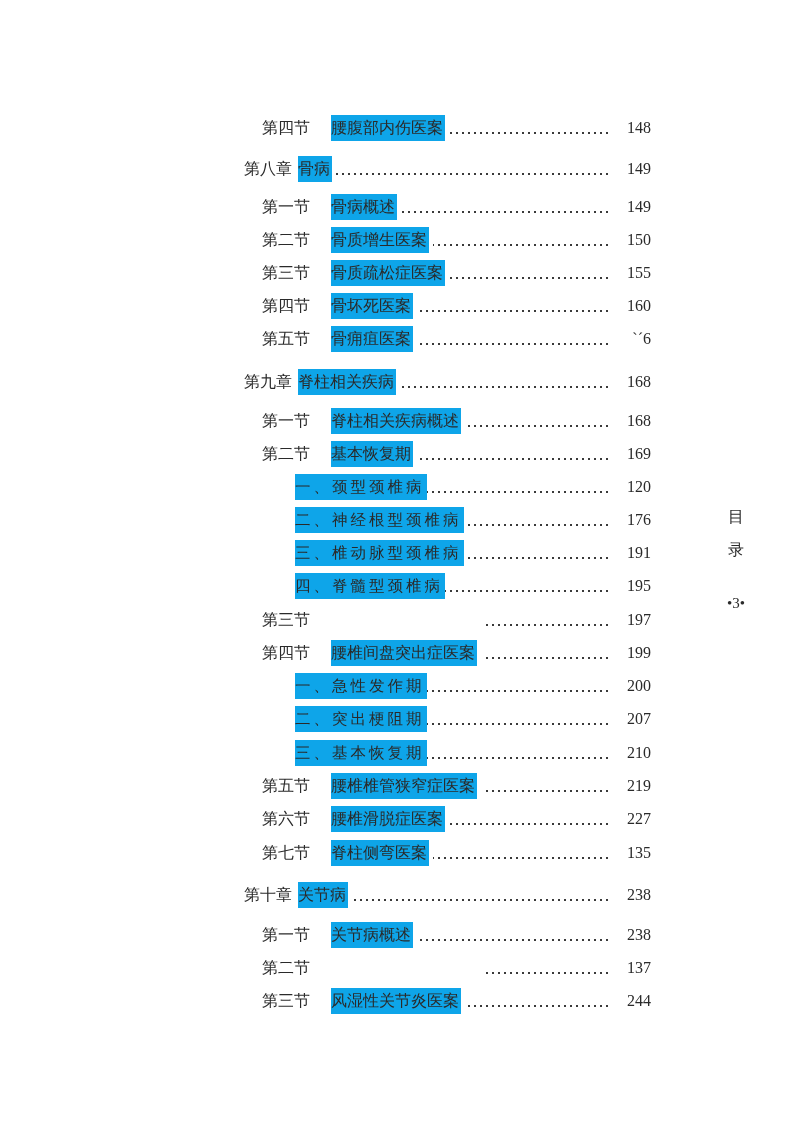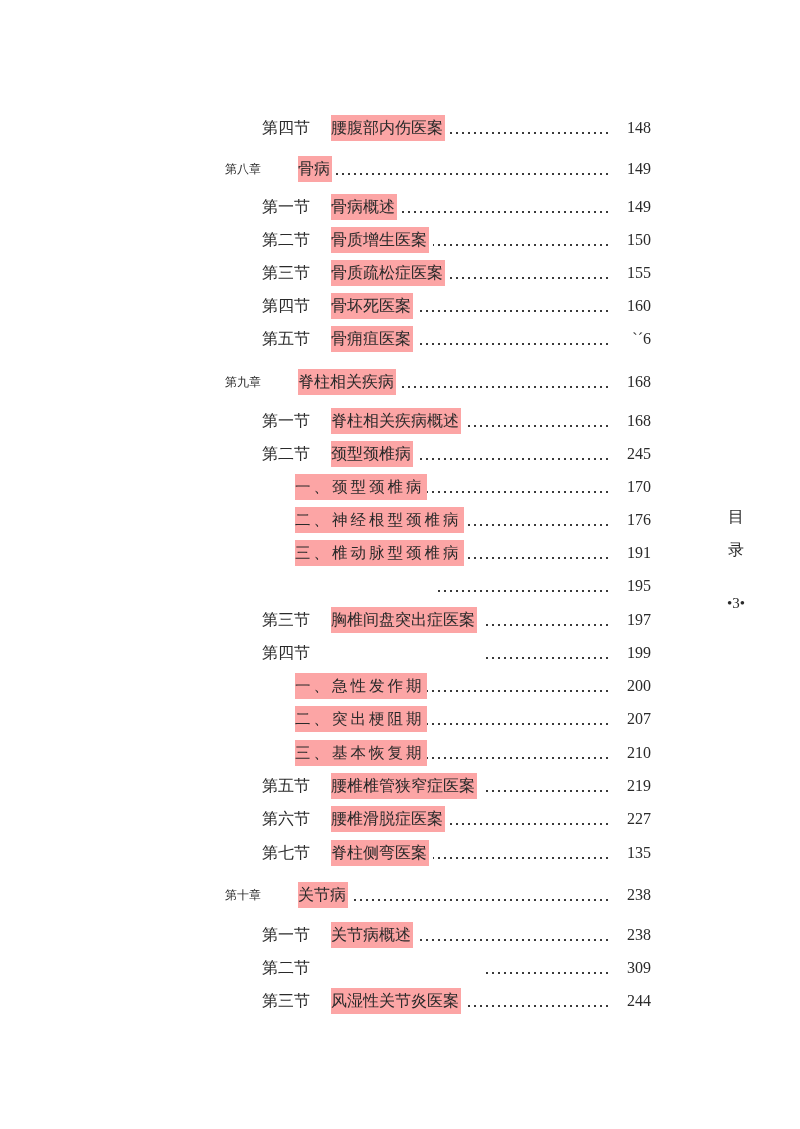--- a/index.html
+++ b/index.html
@@ -33,21 +33,21 @@
       font-size: 16px;
       line-height: 26px;
       white-space: nowrap;
     }
     .row .title {
       position: absolute;
       top: 0;
       font-size: 16px;
       line-height: 26px;
       white-space: nowrap;
-      background: #fca5a5;
+      background: #0ea5e9;
       padding-right: 2px;
       z-index: 2;
     }
     .row .leader {
       position: absolute;
       top: 0;
       height: 26px;
       right: 190px;
       overflow: hidden;
       z-index: 1;
@@ -70,23 +70,23 @@
       right: 149px;
       font-size: 16px;
       line-height: 26px;
       font-family: "Liberation Serif", "DejaVu Serif", serif;
       text-align: left;
       white-space: nowrap;
     }
 
     
     .chapter .label {
-      left: 225px;
+      left: 244px;
       font-family: "DejaVu Sans", "Liberation Sans", sans-serif;
-      font-size: 12px;
+      font-size: 16px;
     }
     .chapter .title {
       left: 298px;
       font-family: "DejaVu Sans", "Liberation Sans", sans-serif;
     }
 
     
     .section .label {
       left: 262px;
     }
@@ -183,57 +183,58 @@
 
   <div class="row section" style="top:408px">
     <span class="label">第一节</span>
     <span class="title">脊柱相关疾病概述</span>
     <span class="leader" style="left:467px"></span>
     <span class="page">168</span>
   </div>
 
   <div class="row section" style="top:441px">
     <span class="label">第二节</span>
-    <span class="title">颈型颈椎病</span>
+    <span class="title">基本恢复期</span>
     <span class="leader" style="left:416px"></span>
-    <span class="page">245</span>
+    <span class="page">169</span>
   </div>
 
   <div class="row sub" style="top:474px">
     <span class="title">一、颈型颈椎病</span>
     <span class="leader" style="left:420px"></span>
-    <span class="page">170</span>
+    <span class="page">120</span>
   </div>
 
   <div class="row sub" style="top:507px">
     <span class="title">二、神经根型颈椎病</span>
     <span class="leader" style="left:456px"></span>
     <span class="page">176</span>
   </div>
 
   <div class="row sub" style="top:540px">
     <span class="title">三、椎动脉型颈椎病</span>
     <span class="leader" style="left:456px"></span>
     <span class="page">191</span>
   </div>
 
   <div class="row sub" style="top:573px">
+    <span class="title">四、脊髓型颈椎病</span>
     <span class="leader" style="left:438px"></span>
     <span class="page">195</span>
   </div>
 
   <div class="row section" style="top:607px">
     <span class="label">第三节</span>
-    <span class="title">胸椎间盘突出症医案</span>
     <span class="leader" style="left:486px"></span>
     <span class="page">197</span>
   </div>
 
   <div class="row section" style="top:640px">
     <span class="label">第四节</span>
+    <span class="title">腰椎间盘突出症医案</span>
     <span class="leader" style="left:486px"></span>
     <span class="page">199</span>
   </div>
 
   <div class="row sub" style="top:673px">
     <span class="title">一、急性发作期</span>
     <span class="leader" style="left:420px"></span>
     <span class="page">200</span>
   </div>
 
@@ -280,21 +281,21 @@
   <div class="row section" style="top:922px">
     <span class="label">第一节</span>
     <span class="title">关节病概述</span>
     <span class="leader" style="left:416px"></span>
     <span class="page">238</span>
   </div>
 
   <div class="row section" style="top:955px">
     <span class="label">第二节</span>
     <span class="leader" style="left:486px"></span>
-    <span class="page">309</span>
+    <span class="page">137</span>
   </div>
 
   <div class="row section" style="top:988px">
     <span class="label">第三节</span>
     <span class="title">风湿性关节炎医案</span>
     <span class="leader" style="left:467px"></span>
     <span class="page">244</span>
   </div>
 
 </div>

